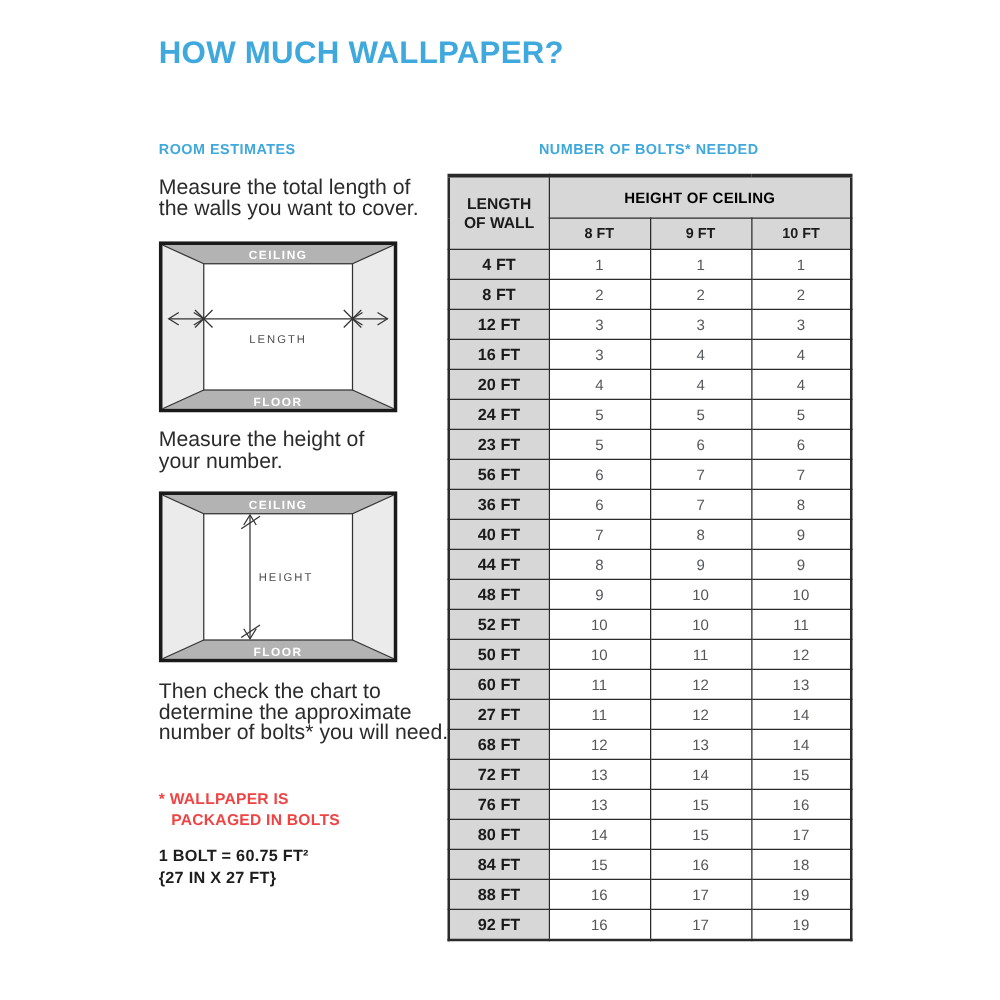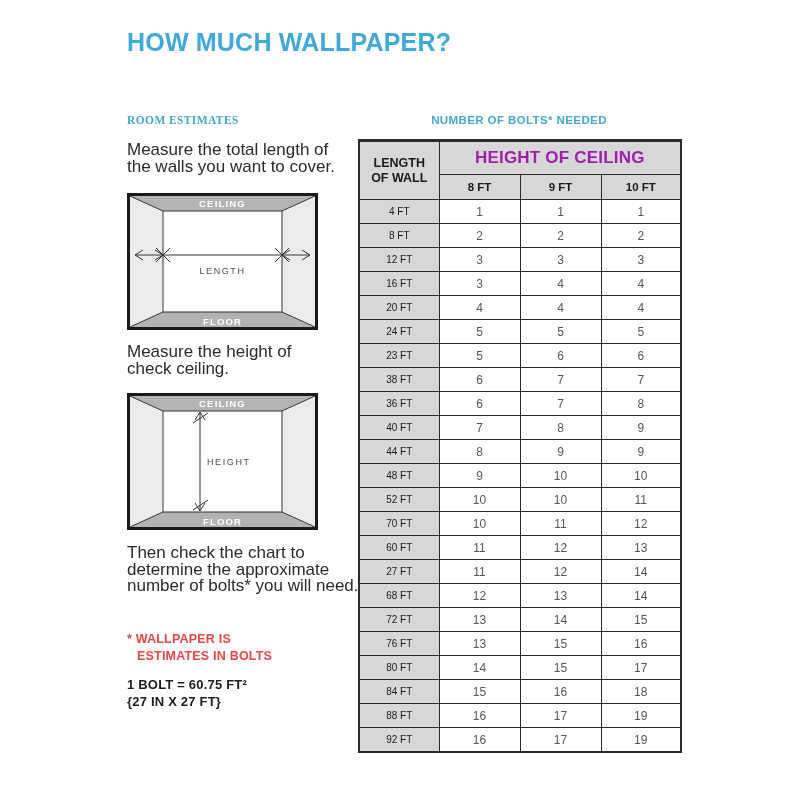--- a/index.html
+++ b/index.html
@@ -23,21 +23,21 @@
   .page-title{
     left:127px;top:28px;
     font-size:25px;font-weight:bold;color:var(--accent);
     letter-spacing:0.2px;
     text-align:center;
   }
   .section-heading{
     font-size:11.5px;font-weight:bold;color:var(--accent);
     letter-spacing:0.4px;
   }
-  .room-heading{left:127px;top:114px;font-family:Liberation Serif, serif;}
+  .room-heading{left:127px;top:114px;}
   .table-heading{left:358px;top:114px;width:322px;text-align:center;}
   .step{
     font-size:17px;line-height:16.5px;color:#2b2b2b;
     white-space:pre-line;left:127px;
   }
   .step1{top:142px;}
   .step2{top:344px;}
   .step3{top:545px;}
   .diagram{left:127px;width:191px;height:137px;}
   .d1{top:193px;}
@@ -65,32 +65,32 @@
     padding:0;text-align:center;vertical-align:middle;
   }
   th.corner{
     background:var(--header-bg);
     border-right:3px solid var(--table-line);
     font-size:12.5px;font-weight:bold;line-height:15px;
     white-space:pre-line;color:#1b1b1b;
   }
   th.group{
     background:var(--header-bg);
-    height:32px;font-size:17px;font-weight:bold;color:#a21caf;
+    height:32px;font-size:12px;font-weight:bold;color:#000000;
     letter-spacing:0.2px;
   }
   th.sub{
     background:var(--header-bg);
     height:24px;font-size:11.5px;font-weight:bold;color:#1b1b1b;
     border-left:none;border-right:none;
   }
   td.rowlabel{
     background:var(--header-bg);
     border-right:3px solid var(--table-line);
-    height:23px;font-size:10px;font-weight:normal;color:#1b1b1b;
+    height:23px;font-size:13px;font-weight:bold;color:#1b1b1b;
   }
   td.val{
     background:#ffffff;height:23px;
     font-size:12px;color:var(--value-ink);
   }
   
   .diagram .room-label{
     font-family:"Liberation Sans",sans-serif;
     font-size:9.5px;font-weight:bold;fill:#ffffff;letter-spacing:1.2px;
   }
@@ -132,21 +132,21 @@
     <line x1="43" y1="55" x2="29" y2="69" class="thin"></line>
     <line x1="148" y1="55" x2="162" y2="69" class="thin"></line>
     <line x1="162" y1="55" x2="148" y2="69" class="thin"></line>
   </g>
   <text x="95.5" y="14" text-anchor="middle" class="room-label">CEILING</text>
   <text x="95.5" y="131.5" text-anchor="middle" class="room-label">FLOOR</text>
   <text x="95.5" y="81" text-anchor="middle" class="dim-label">LENGTH</text>
 </svg>
 
 <p class="abs step step2">Measure the height of
-check ceiling.</p>
+your number.</p>
 
 <svg class="abs diagram d2" viewBox="0 0 191 137">
   <rect x="1.5" y="1.5" width="188" height="134" fill="#ffffff" stroke="none"></rect>
   <polygon points="3,3 188,3 155,18 36,18" fill="#b3b3b3"></polygon>
   <polygon points="3,134 188,134 155,119 36,119" fill="#b3b3b3"></polygon>
   <polygon points="3,3 36,18 36,119 3,134" fill="#ebebeb"></polygon>
   <polygon points="188,3 155,18 155,119 188,134" fill="#ebebeb"></polygon>
   <rect x="36" y="18" width="119" height="101" fill="#ffffff" class="thin"></rect>
   <line x1="3" y1="3" x2="36" y2="18" class="thin"></line>
   <line x1="188" y1="3" x2="155" y2="18" class="thin"></line>
@@ -164,21 +164,21 @@
   <text x="95.5" y="131.5" text-anchor="middle" class="room-label">FLOOR</text>
   <text x="80" y="72" text-anchor="start" class="dim-label">HEIGHT</text>
 </svg>
 
 <p class="abs step step3">Then check the chart to
 determine the approximate
 number of bolts* you will need.</p>
 
 <div class="abs footnote">
   <div class="line1">* WALLPAPER IS</div>
-  <div class="line2">ESTIMATES IN BOLTS</div>
+  <div class="line2">PACKAGED IN BOLTS</div>
 </div>
 
 <div class="abs bolt-spec">
   <div>1 BOLT = 60.75 FT²</div>
   <div>{27 IN X 27 FT}</div>
 </div>
 
 <div class="abs section-heading table-heading">NUMBER OF BOLTS* NEEDED</div>
 
 <table class="bolts">
@@ -237,21 +237,21 @@
         <td class="val">5</td>
         <td class="val">5</td>
       </tr>
       <tr>
         <td class="rowlabel">23 FT</td>
         <td class="val">5</td>
         <td class="val">6</td>
         <td class="val">6</td>
       </tr>
       <tr>
-        <td class="rowlabel">38 FT</td>
+        <td class="rowlabel">56 FT</td>
         <td class="val">6</td>
         <td class="val">7</td>
         <td class="val">7</td>
       </tr>
       <tr>
         <td class="rowlabel">36 FT</td>
         <td class="val">6</td>
         <td class="val">7</td>
         <td class="val">8</td>
       </tr>
@@ -273,21 +273,21 @@
         <td class="val">10</td>
         <td class="val">10</td>
       </tr>
       <tr>
         <td class="rowlabel">52 FT</td>
         <td class="val">10</td>
         <td class="val">10</td>
         <td class="val">11</td>
       </tr>
       <tr>
-        <td class="rowlabel">70 FT</td>
+        <td class="rowlabel">50 FT</td>
         <td class="val">10</td>
         <td class="val">11</td>
         <td class="val">12</td>
       </tr>
       <tr>
         <td class="rowlabel">60 FT</td>
         <td class="val">11</td>
         <td class="val">12</td>
         <td class="val">13</td>
       </tr>

